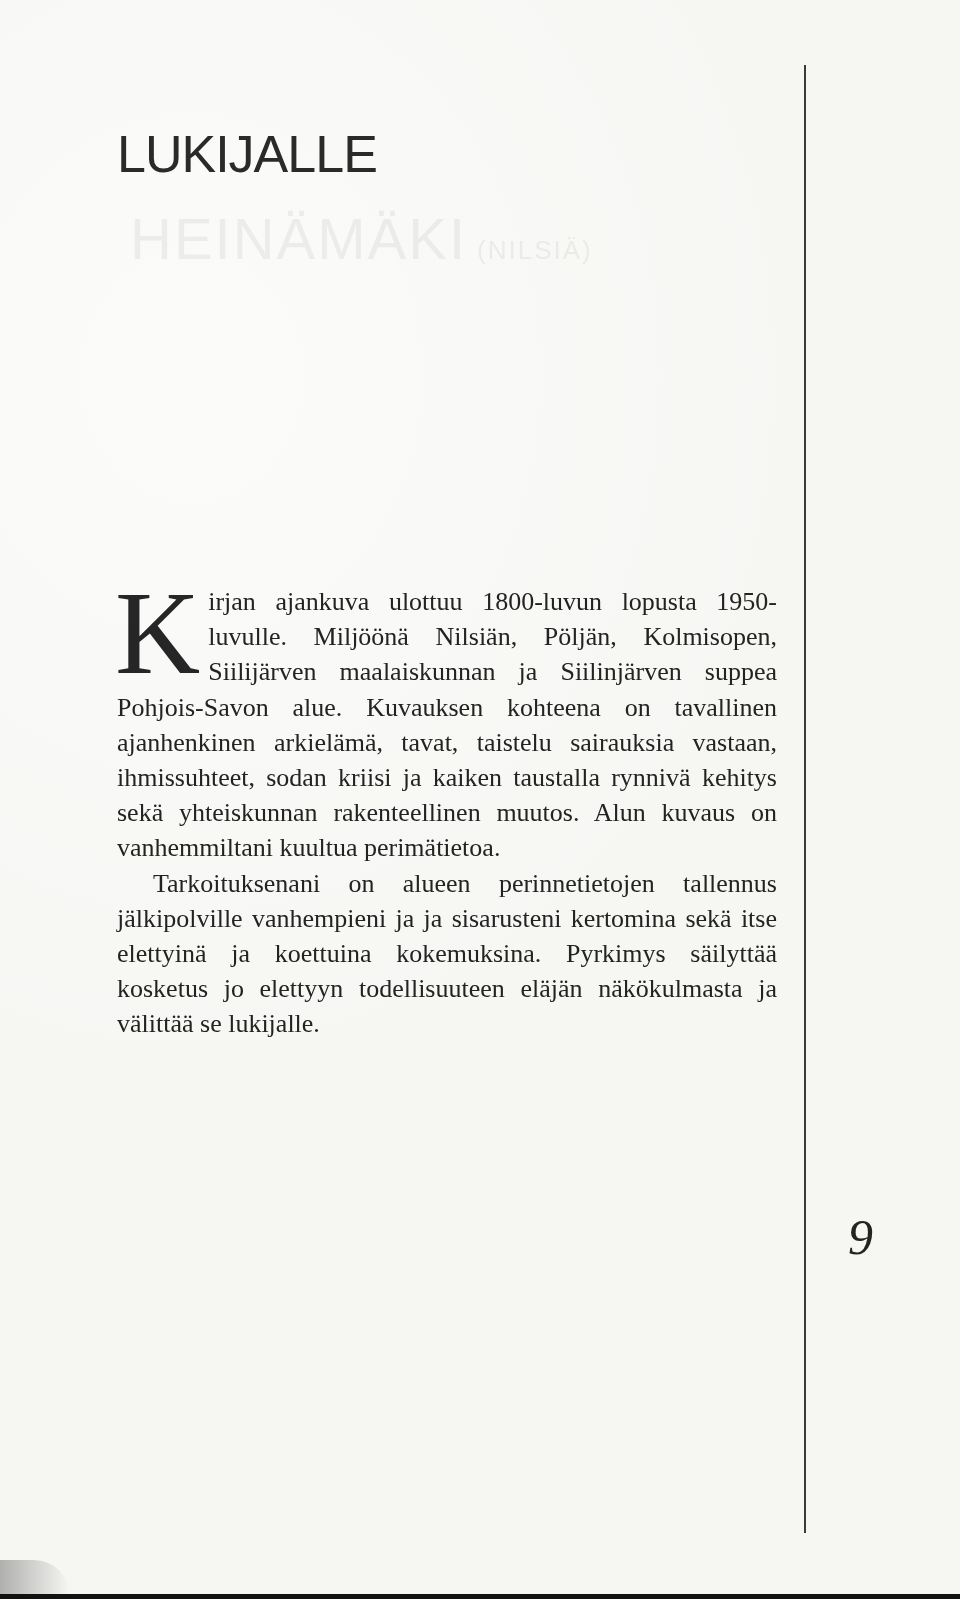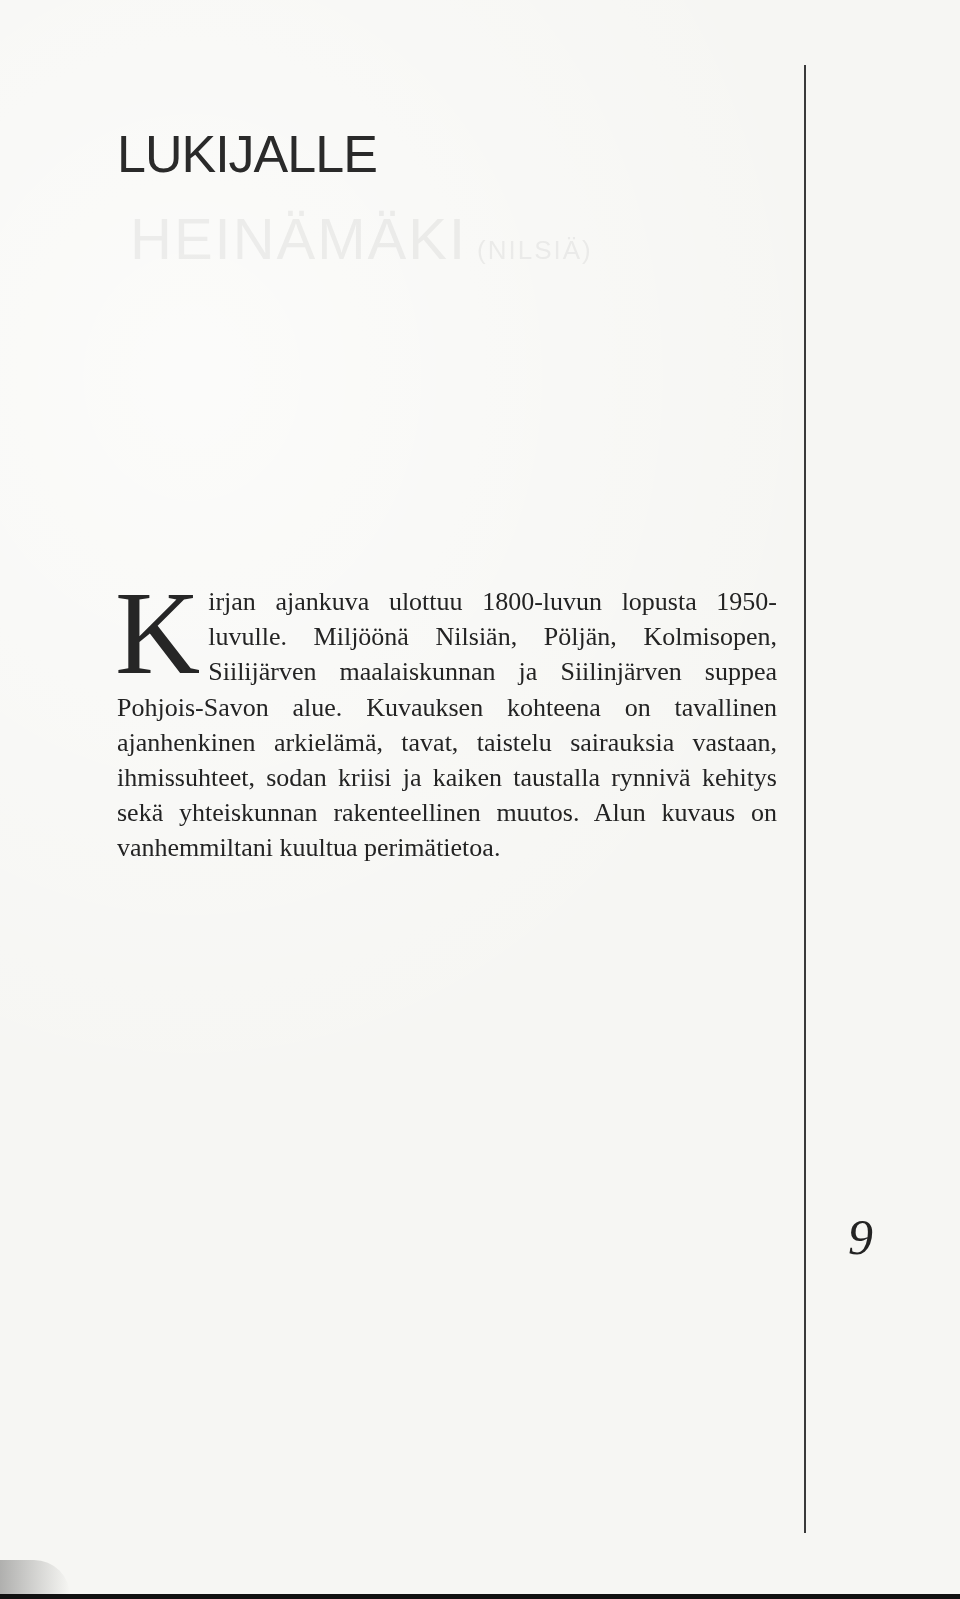--- a/index.html
+++ b/index.html
@@ -116,20 +116,21 @@
 <div class="page">
 
   <div class="ghost">
     <span>HEINÄMÄKI</span><span class="small">(NILSIÄ)</span>
   </div>
 
   <h1 class="chapter-title">LUKIJALLE</h1>
 
   <div class="body-text">
     <p><span class="dropcap">K</span><span>irjan ajankuva ulottuu 1800-luvun lopusta 1950-luvulle. Miljöönä Nilsiän, Pöljän, Kolmisopen, Siilijärven maalaiskunnan ja Siilinjärven suppea Pohjois-Savon alue. Kuvauksen kohteena on tavallinen ajanhenkinen arkielämä, tavat, taistelu sairauksia vastaan, ihmissuhteet, sodan kriisi ja kaiken taustalla rynnivä kehitys sekä yhteiskunnan rakenteellinen muutos. Alun kuvaus on vanhemmiltani kuultua perimätietoa.</span></p>
+    <p class="indent">Tarkoituksenani on alueen perinnetietojen tallennus jälkipolville vanhempieni ja ja sisarusteni kertomina sekä itse elettyinä ja koettuina kokemuksina. Pyrkimys säilyttää kosketus jo elettyyn todellisuuteen eläjän näkökulmasta ja välittää se lukijalle.</p>
   </div>
 
   <div class="rule"></div>
 
   <div class="page-number">9</div>
 
   <div class="corner-shadow"></div>
   <div class="bottom-edge"></div>
 </div>
 

